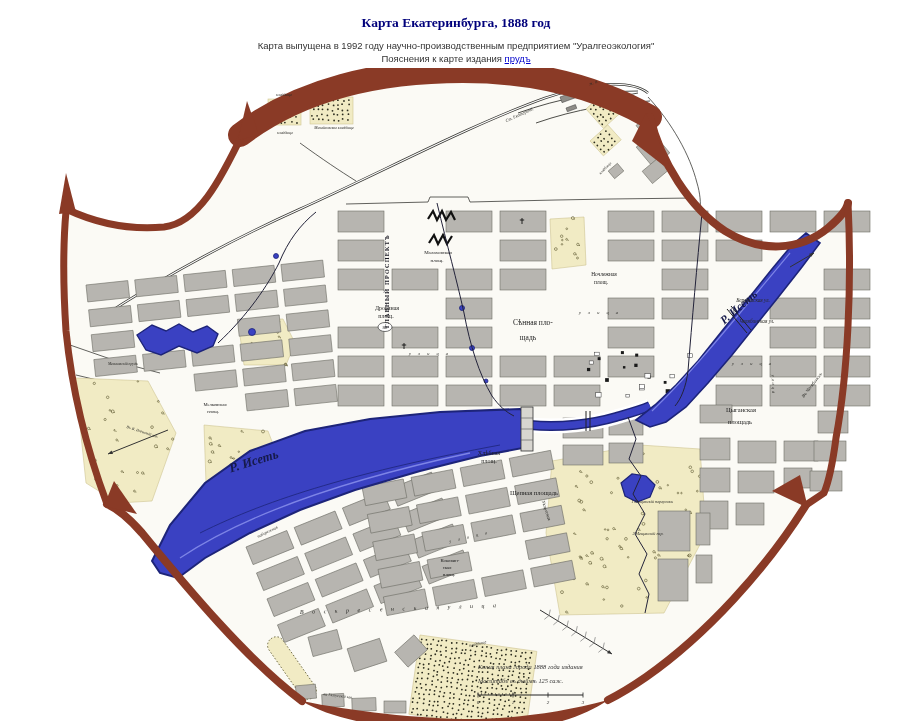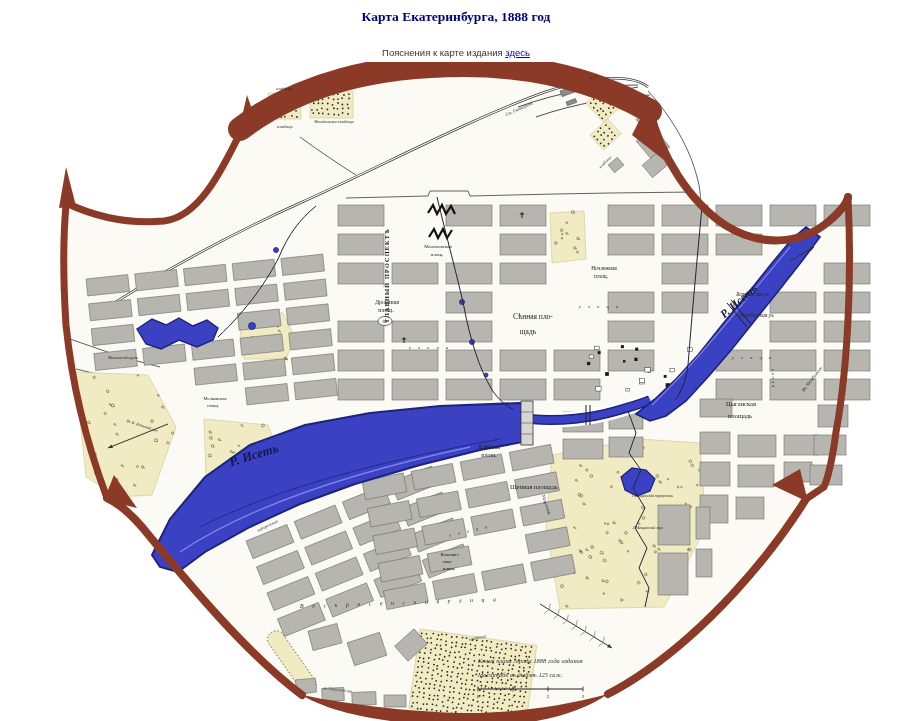--- a/index.html
+++ b/index.html
@@ -1,31 +1,31 @@
 <!DOCTYPE html>
 <html><head>
 <meta charset="utf-8">
 <style>
   html,body{margin:0;padding:0;background:#ffffff;}
   body{width:912px;height:721px;overflow:hidden;font-family:"Liberation Sans",sans-serif;}
-  .header{text-align:center;padding-top:9px;}
+  .header{text-align:center;padding-top:15px;}
   .title{font-family:"Liberation Serif",serif;font-weight:bold;font-size:13.5px;color:#00007b;}
   .sub{font-size:9.5px;color:#333;margin-top:9px;line-height:1.35;}
   .sub a{color:#0000cc;text-decoration:underline;cursor:pointer;}
   .mapwrap{position:relative;width:912px;height:666px;margin-top:2px;}
   svg text{font-family:"Liberation Serif",serif;}
 </style>
 </head>
 <body>
 
 <div class="header">
   <div class="title">Карта Екатеринбурга, 1888 год</div>
   <div class="sub">
-    <br>
-    <span>Пояснения к карте издания </span><a href="#">здесь</a>
+    <span>Карта выпущена в 1992 году научно-производственным предприятием "Уралгеоэкология"</span><br>
+    <span>Пояснения к карте издания </span><a href="#">прудъ</a>
   </div>
 </div>
 
 <div class="mapwrap">
   <svg id="map" width="912" height="666" viewBox="0 55 912 666" xmlns="http://www.w3.org/2000/svg">
       <path d="M 243,118 C 300,78 380,62 460,62 C 530,62 592,76 648,107 L 652,110 C 662,150 690,195 725,218 C 760,240 800,238 828,215 C 840,205 846,198 847,192 L 849,210 C 852,290 846,380 834,430 C 832,445 828,465 824,478 L 803,492 C 765,555 705,622 645,665 C 632,674 620,682 610,687 C 560,702 510,708 470,708 C 420,708 350,700 300,688 C 245,648 185,575 140,518 C 125,502 112,494 105,490 C 85,438 70,375 65,315 C 62,270 62,230 65,196 C 95,210 130,216 163,213 C 195,210 219,170 243,118 Z" fill="#fbfaf5"></path>
       <g>
         <path d="M 96,308 C 150,272 220,232 300,196 C 380,160 470,112 545,85 C 566,78 584,74 600,72 C 622,70 638,72 648,80" fill="none" stroke="#3a3a36" stroke-width="2.6"></path>
         <path d="M 96,308 C 150,272 220,232 300,196 C 380,160 470,112 545,85 C 566,78 584,74 600,72 C 622,70 638,72 648,80" fill="none" stroke="#ffffff" stroke-width="1.1"></path>
         <path d="M 518,100 C 560,85 600,78 638,78" fill="none" stroke="#3a3a36" stroke-width="0.9"></path>

